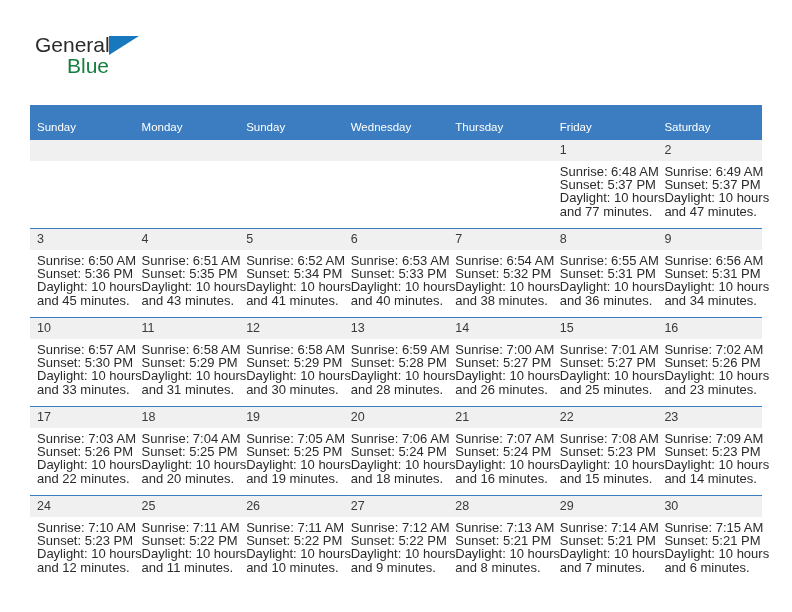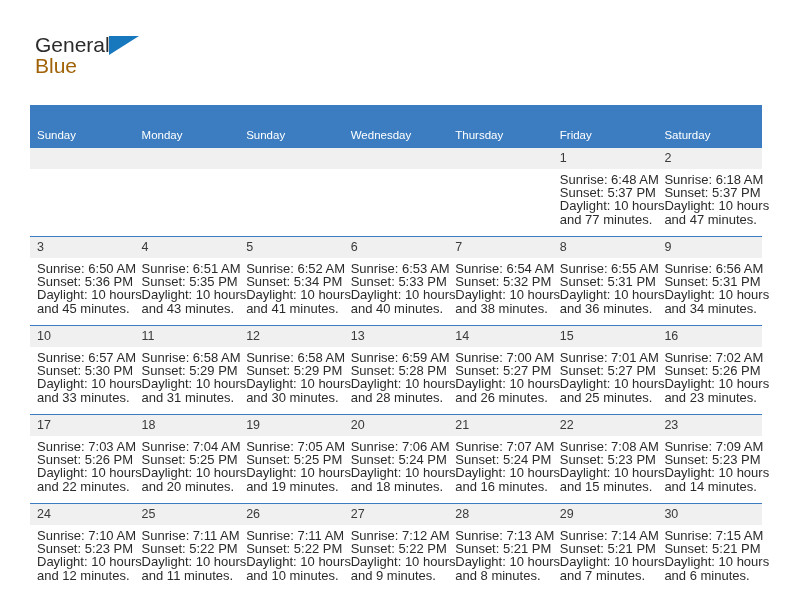--- a/index.html
+++ b/index.html
@@ -51,21 +51,22 @@
     top: 3px;
     width: 0;
     height: 0;
     border-left: 30px solid #1878be;
     border-bottom: 19px solid transparent;
   }
   .logo-row2 {
     display: block;
     font-size: 21px;
     line-height: 22px;
-    color: #a16207;
+    color: #15803d;
+    margin-left: 32px;
     margin-top: -1px;
     font-weight: 400;
   }
 
   .title-block {
     position: absolute;
     right: 0px;
     top: 0px;
     text-align: right;
   }
@@ -93,21 +94,21 @@
     width: 732px;
     border-collapse: collapse;
     table-layout: fixed;
   }
   .calendar th {
     background: #3b7dc0;
     color: #ffffff;
     font-size: 11.5px;
     font-weight: 400;
     text-align: left;
-    padding: 21px 0 5px 7px;
+    padding: 13px 0 5px 7px;
     height: 17px;
     vertical-align: middle;
   }
   .calendar td {
     width: 104.57px;
     vertical-align: top;
     padding: 0;
     border-top: 1.5px solid #3b7dc0;
     background: #ffffff;
     height: 88px;
@@ -186,21 +187,21 @@
             <div class="details">
               <div>Sunrise: 6:48 AM</div>
               <div>Sunset: 5:37 PM</div>
               <div>Daylight: 10 hours</div>
               <div>and 77 minutes.</div>
             </div>
           </td>
           <td>
             <div class="daynum">2</div>
             <div class="details">
-              <div>Sunrise: 6:18 AM</div>
+              <div>Sunrise: 6:49 AM</div>
               <div>Sunset: 5:37 PM</div>
               <div>Daylight: 10 hours</div>
               <div>and 47 minutes.</div>
             </div>
           </td>
         </tr>
         <tr>
           <td>
             <div class="daynum">3</div>
             <div class="details">

